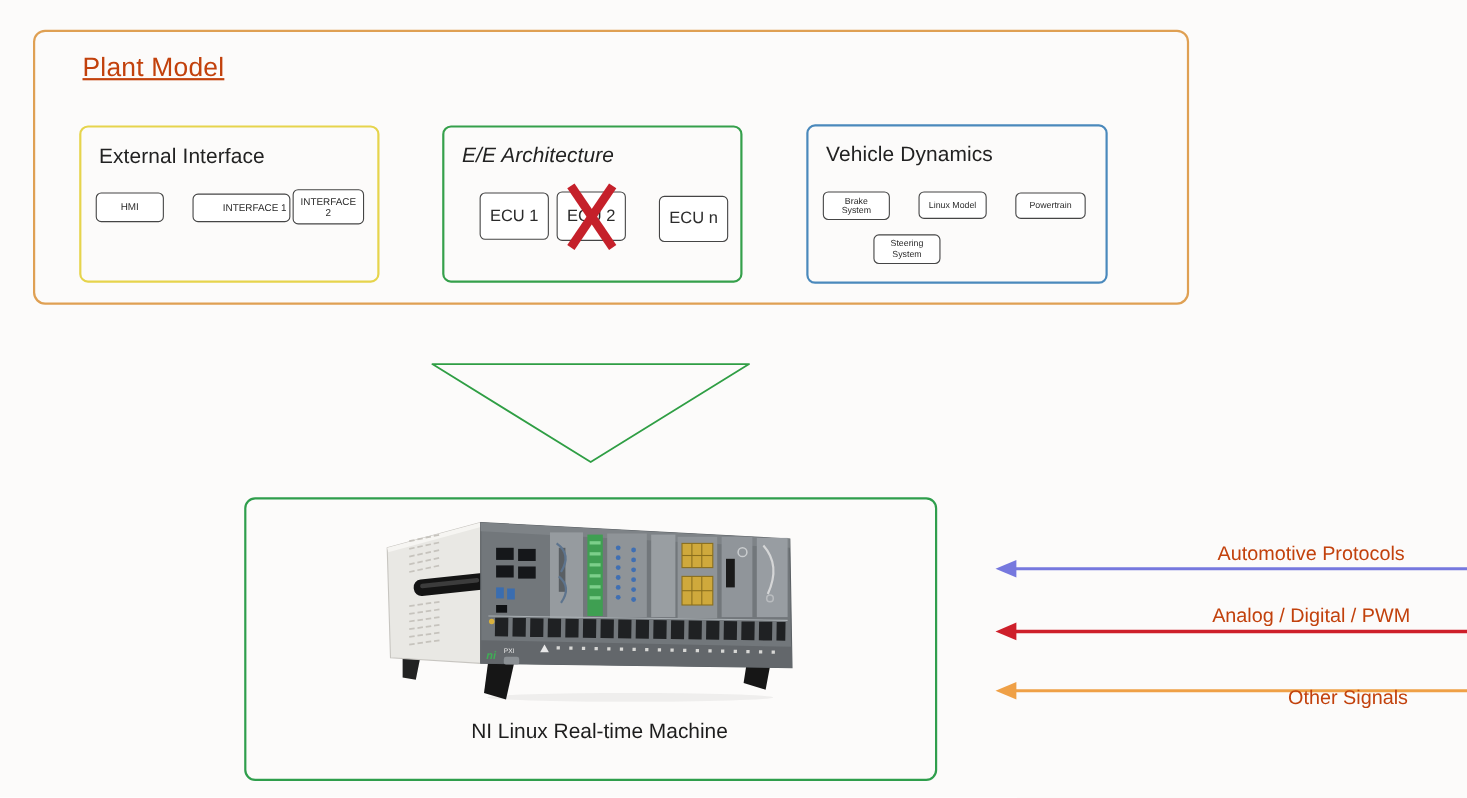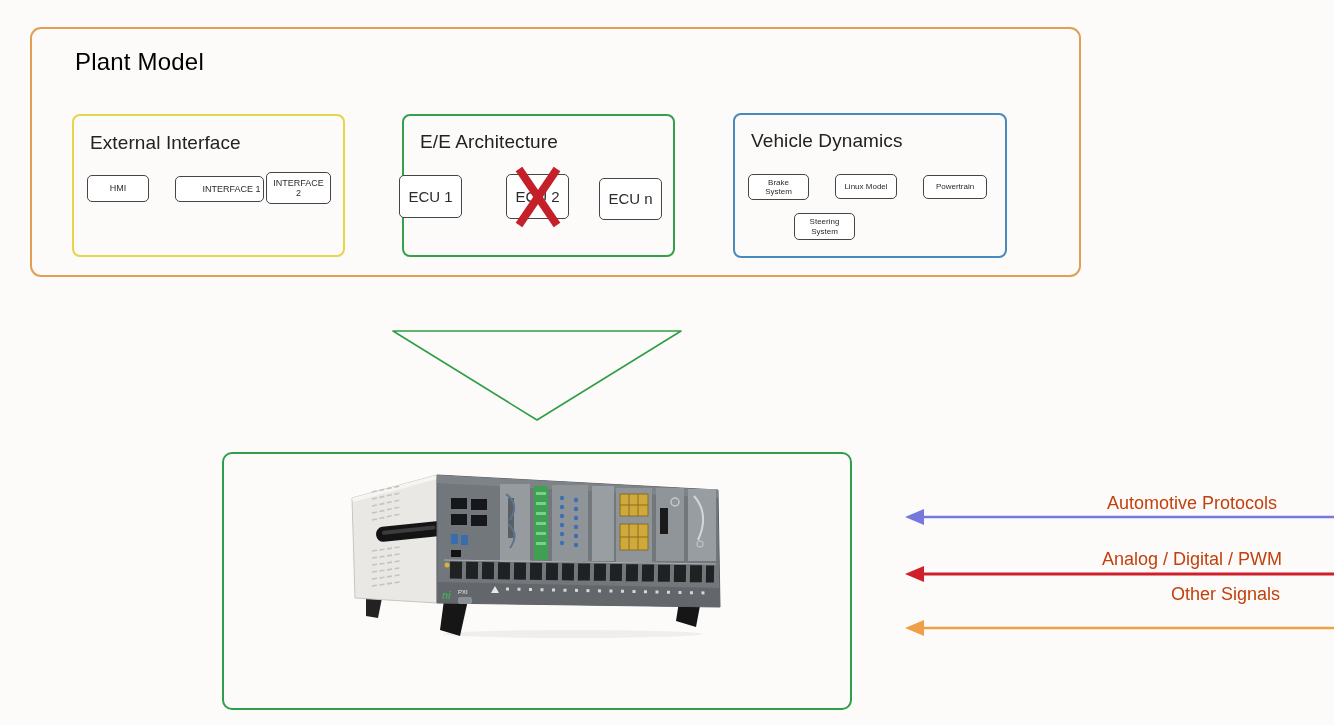--- a/index.html
+++ b/index.html
@@ -3,21 +3,21 @@
 <meta charset="utf-8">
 <style>
   html,body{margin:0;padding:0;background:#ffffff;}
   #canvas{
     position:relative;width:1334px;height:725px;overflow:hidden;
     background:#fcfbfa;color:#1f1f1f;
     font-family:"Liberation Sans",sans-serif;
   }
   .g-box{position:absolute;border:2px solid #999;border-radius:9px;background:transparent;}
   .outer-box{border-radius:11px;}
-  .title-lg{position:absolute;font-size:24px;font-weight:500;letter-spacing:.2px;color:#000000;white-space:nowrap;}
+  .title-lg{position:absolute;font-size:24px;font-weight:500;letter-spacing:.2px;color:#c2410c;white-space:nowrap;text-decoration:underline;}
   .title-md{position:absolute;font-size:19px;font-weight:500;letter-spacing:.1px;color:#222;white-space:nowrap;}
   .chip{
     position:absolute;border:1.5px solid #454545;border-radius:5px;background:#fff;
     display:flex;align-items:center;justify-content:center;text-align:center;
     color:#2b2b2b;font-weight:500;line-height:1.15;
   }
   .chip-sm{font-size:9px;}
   .chip-xs{font-size:8px;}
   .chip-ecu{font-size:15px;font-weight:500;}
   .wrap-narrow{display:inline-block;}
@@ -41,23 +41,23 @@
     <span>HMI</span>
   </div>
   <div class="chip chip-sm" style="left:175px;top:176px;width:63px;height:24px;padding-left:24px;">
     <span>INTERFACE 1</span>
   </div>
   <div class="chip chip-sm" style="left:266px;top:172px;width:63px;height:30px;">
     <span class="wrap-narrow" style="max-width:52px;">INTERFACE 2</span>
   </div>
 
   <div class="g-box" style="left: 402px; top: 114px; width: 269px; height: 139px; border-radius: 8px; border-color: rgb(53, 160, 75);"></div>
-  <div class="title-md" style="left:420px;top:131px;">E/E Architecture</div>
-
-  <div class="chip chip-ecu" style="left:399px;top:175px;width:61px;height:41px;text-align:center;">
+  <div class="title-md" style="left:420px;top:131px;font-style:italic;">E/E Architecture</div>
+
+  <div class="chip chip-ecu" style="left:436px;top:175px;width:61px;height:41px;text-align:center;">
     <span>ECU 1</span>
   </div>
   <div class="chip chip-ecu" style="left:506px;top:174px;width:61px;height:43px;">
     <span>ECU 2</span>
   </div>
   <div class="chip chip-ecu" style="left:599px;top:178px;width:61px;height:40px;">
     <span>ECU n</span>
   </div>
 
   <svg style="left:512px;top:166px;" width="52" height="62" viewBox="0 0 52 62">
@@ -184,33 +184,34 @@
 
       <polygon points="89,114 372,120 372,139 89,135" fill="#63676b"></polygon>
       <polygon points="147,118 151,125 143,125" fill="#e8e8e8"></polygon>
       <line x1="158" y1="121" x2="360" y2="125" stroke="#d7d7d5" stroke-width="3" stroke-dasharray="3 8.5"></line>
       <text x="94" y="131" font-size="10" font-weight="bold" font-style="italic" fill="#3fae55" font-family="Liberation Sans, sans-serif">ni</text>
       <text x="110" y="126" font-size="6" fill="#e8e8e8" font-family="Liberation Sans, sans-serif">PXI</text>
       <rect x="110" y="129" width="14" height="7" rx="2" fill="#8b9094"></rect>
     </g>
   </svg>
 
+  <div class="machine-label" style="left:230px;top:655px;width:630px;">NI Linux Real-time Machine</div>
 
   <svg style="left:900px;top:490px;" width="434" height="146" viewBox="0 0 434 146">
     <g>
       <line x1="23" y1="27" x2="434" y2="27" stroke="#7678de" stroke-width="2.6" style="stroke: rgb(118, 120, 222);"></line>
       <polygon points="5,27 24,19 24,35" fill="#7678de" style="fill: rgb(118, 120, 222);"></polygon>
     </g>
     <g>
       <line x1="23" y1="84" x2="434" y2="84" stroke="#ce1f2a" stroke-width="3.2" style="stroke: rgb(206, 31, 42);"></line>
       <polygon points="5,84 24,76 24,92" fill="#ce1f2a" style="fill: rgb(206, 31, 42);"></polygon>
     </g>
     <g>
       <line x1="23" y1="138" x2="434" y2="138" stroke="#efa046" stroke-width="2.6" style="stroke: rgb(239, 160, 70);"></line>
       <polygon points="5,138 24,130 24,146" fill="#efa046" style="fill: rgb(239, 160, 70);"></polygon>
     </g>
   </svg>
 
   <div class="signal-label" style="right:57px;top:493px;">Automotive Protocols</div>
   <div class="signal-label" style="right:52px;top:549px;">Analog / Digital / PWM</div>
-  <div class="signal-label" style="right:54px;top:584px;">Other Signals</div>
+  <div class="signal-label" style="right:54px;top:624px;">Other Signals</div>
 
 </div>
 
 </body></html>

